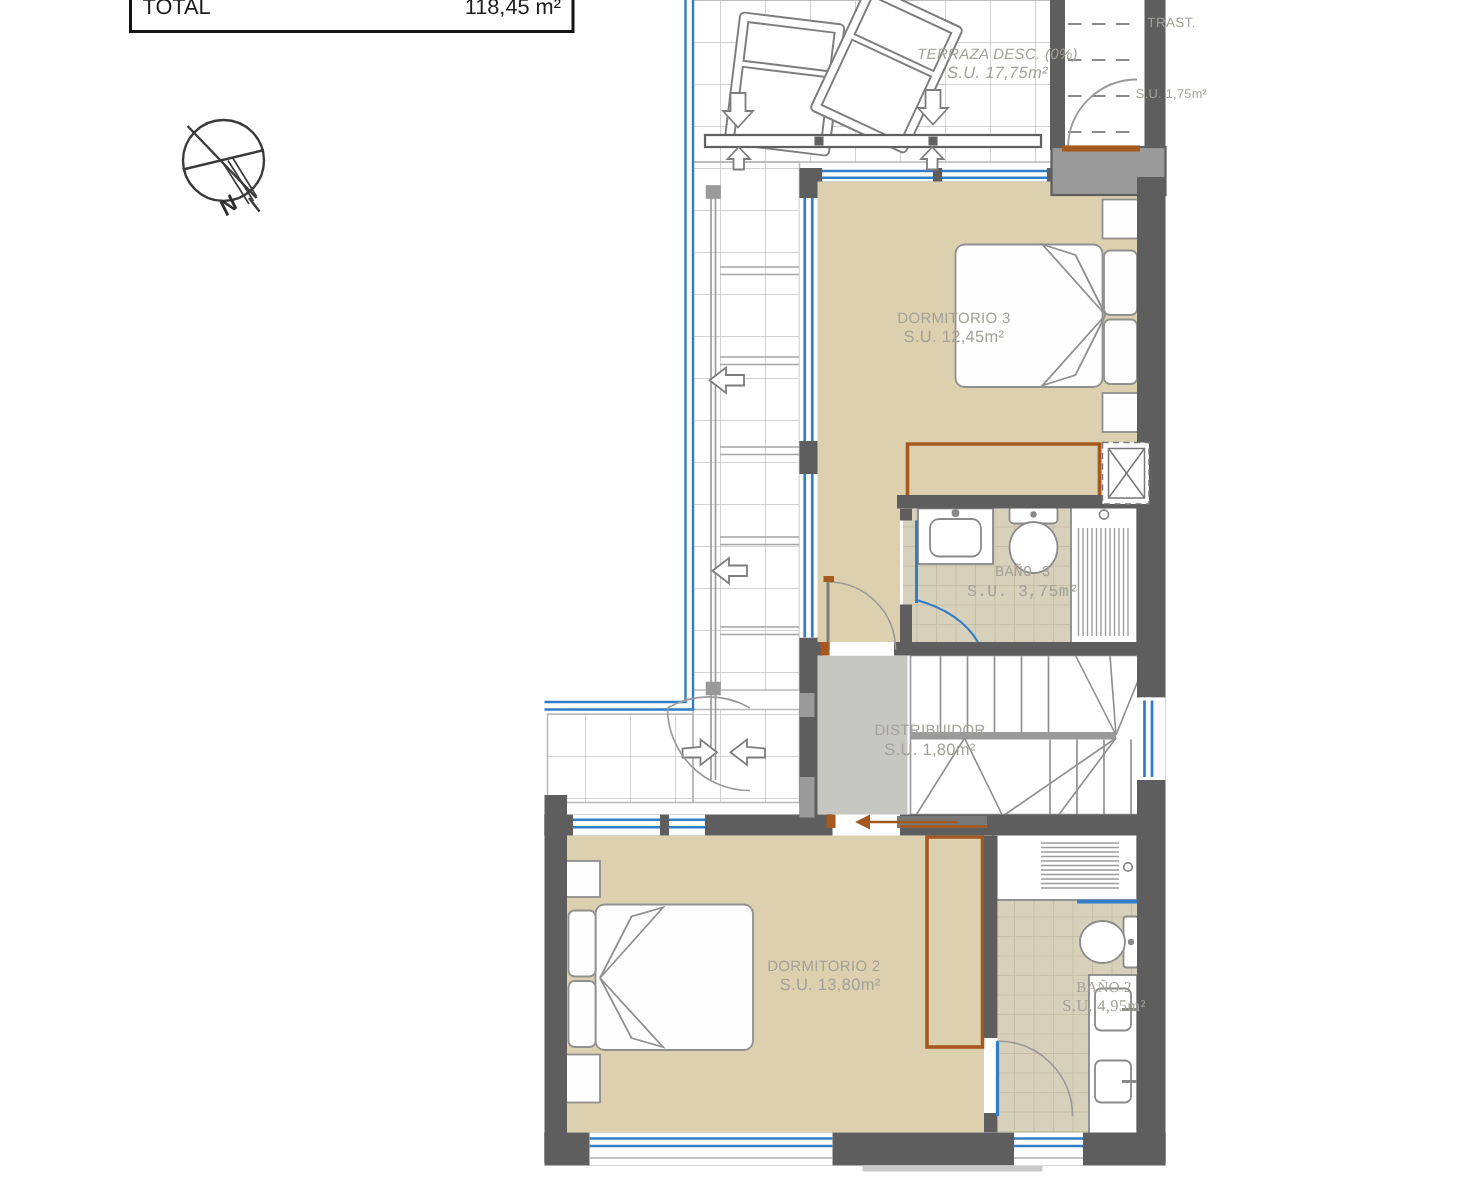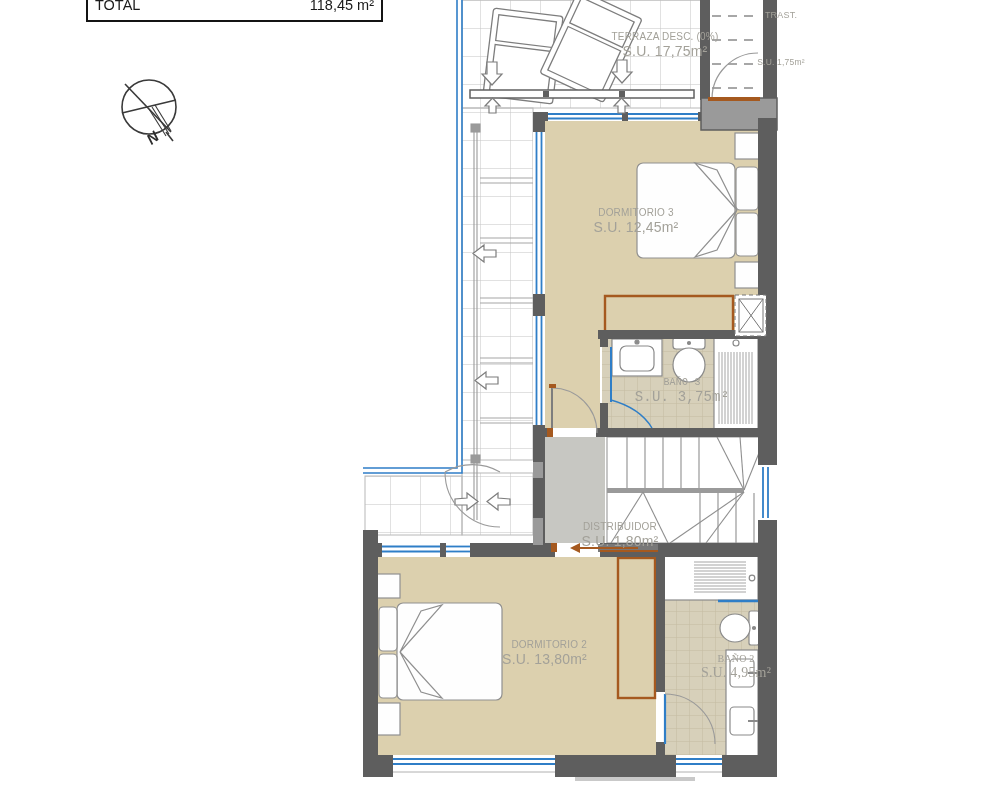--- a/index.html
+++ b/index.html
@@ -1,21 +1,21 @@
 <!DOCTYPE html>
 <html><head>
 <meta charset="utf-8">
 <style>
   html,body{margin:0;padding:0;background:#fff;}
   .stage{position:relative;width:809px;height:785px;background:#ffffff;overflow:hidden;
          font-family:"Liberation Sans",sans-serif;}
   .plan-svg{position:absolute;left:0;top:0;}
   .room-label{position:absolute;text-align:center;color:#a3a199;line-height:1.18;letter-spacing:.2px;padding-left:36px;}
   .room-label .name{display:block;font-size:10px;}
-  .room-label .area{display:block;font-size:14px;}
+  .room-label .area{display:block;font-size:11px;}
   .total-box{position:absolute;left:86px;top:-13px;width:297px;height:35px;background:#fff;
              border:2.5px solid #141414;box-sizing:border-box;display:flex;align-items:center;
              justify-content:space-between;padding:0 7px;font-size:14.5px;color:#1b1b1b;}
   .north-label{position:absolute;left:147px;top:129px;font-size:15px;font-weight:bold;
                font-style:italic;color:#2e2e2e;transform:rotate(-38deg);}
 </style>
 </head>
 <body>
 
 <div class="stage">
@@ -306,41 +306,41 @@
   </g>
 </svg>
 
 <div class="total-box">
   <span>TOTAL</span>
   <span>118,45 m²</span>
 </div>
 
 <div class="north-label">N</div>
 
-<div class="room-label" style="left:549px;top:31px;width:160px;">
+<div class="room-label" style="left:549px;top:31px;width:160px;font-style:italic;">
   <span class="name">TERRAZA DESC. (0%)</span>
   <span class="area">S.U. 17,75m²</span>
 </div>
 
 <div class="room-label" style="left:700px;top:10px;width:90px;">
   <span class="name" style="font-size:9px;">TRAST.</span>
   <span class="area" style="font-size:8.5px;margin-top:36px;">S.U. 1,75m²</span>
 </div>
 
 <div class="room-label" style="left:520px;top:207px;width:160px;">
   <span class="name">DORMITORIO 3</span>
   <span class="area">S.U. 12,45m²</span>
 </div>
 
 <div class="room-label" style="left:586px;top:377px;width:120px;font-family:Liberation Mono, monospace;">
   <span class="name">BAÑO 3</span>
   <span class="area">S.U. 3,75m²</span>
 </div>
 
-<div class="room-label" style="left:523px;top:521px;width:122px;">
+<div class="room-label" style="left:523px;top:482px;width:122px;">
   <span class="name">DISTRIBUIDOR</span>
   <span class="area">S.U. 1,80m²</span>
 </div>
 
 <div class="room-label" style="left:391px;top:639px;width:160px;text-align:right;">
   <span class="name">DORMITORIO 2</span>
   <span class="area">S.U. 13,80m²</span>
 </div>
 
 <div class="room-label" style="left:640px;top:653px;width:120px;font-family:Liberation Serif, serif;">

